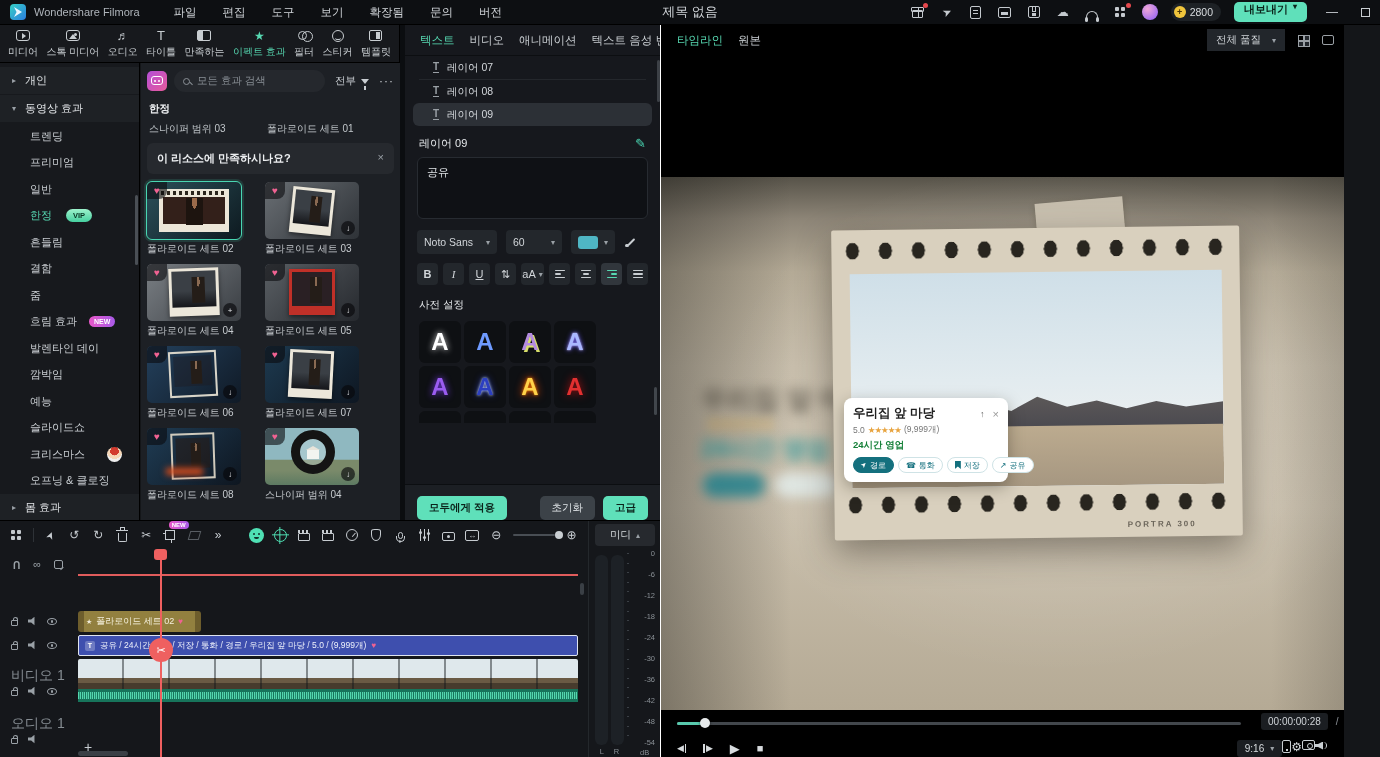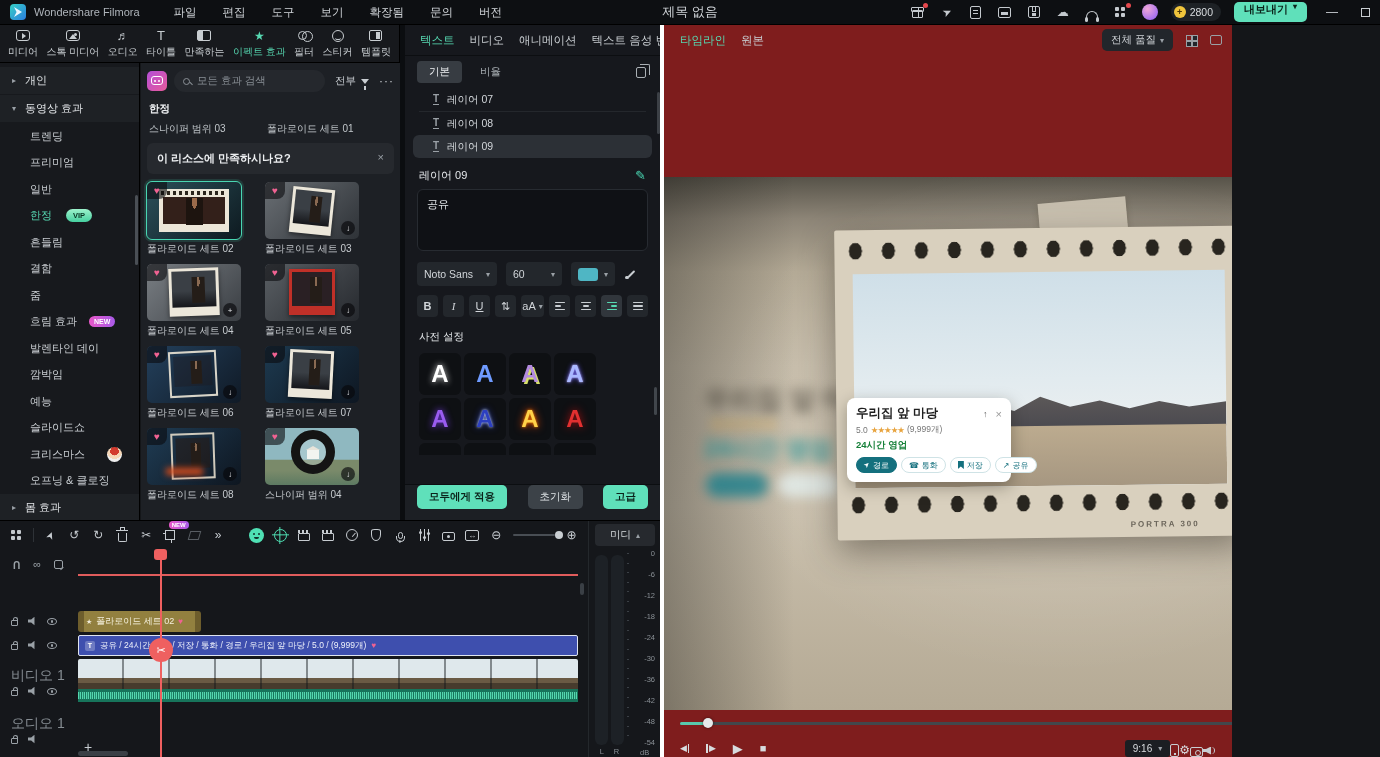--- a/index.html
+++ b/index.html
@@ -164,29 +164,29 @@
 .p1{color:#fff;text-shadow:0 0 6px rgba(255,255,255,.85)}
 .p2{color:#6f9bff}
 .p3{color:#b48be0;text-shadow:2px 2px 0 #d8e06a}
 .p4{color:#aab8ff;text-shadow:0 0 5px #6a5cff,0 0 2px #fff}
 .p5{color:#9a5cf0;text-shadow:0 0 7px #7a3cf0}
 .p6{color:#2c3fc0;text-shadow:0 0 3px #cfe0ff,0 0 7px #2c3fc0}
 .p7{color:#ffd24a;text-shadow:0 0 3px #ff8a00,0 0 9px #ff4a00}
 .p8{color:#e23030;text-shadow:0 0 8px #b01010}
 .p9{color:#8a8f96}.p10{color:#d05a5a}.p11{color:#e8a23c}.p12{color:#d8b84a}
 .ps-scroll{position:absolute;right:3px;top:362px;width:3px;height:28px;background:#41464c;border-radius:2px}
-.tp-bottom{position:absolute;left:0;right:0;bottom:0;height:36px;background:#1c1f24;border-top:1px solid #0c0e11;display:flex;align-items:flex-start;padding:0 12px;gap:20px}
+.tp-bottom{position:absolute;left:0;right:0;bottom:0;height:36px;background:#1c1f24;border-top:1px solid #0c0e11;display:flex;align-items:flex-end;padding:0 12px;gap:8px}
 .btn-mint{background:#5fe0ba;color:#0b241b;border-radius:5px;height:24px;display:flex;align-items:center;padding:0 12px;font-size:10.5px;font-weight:bold;cursor:pointer}
 .btn-grey{background:#3c4248;color:#dfe3e6;border-radius:5px;height:24px;display:flex;align-items:center;padding:0 12px;font-size:10.5px;cursor:pointer}
 .ml-auto{margin-left:auto}
 
-#preview{position:absolute;left:660px;top:25px;width:572px;height:732px;background:#7f1d1d;overflow:hidden;border-left:4px solid #ffffff}
+#preview{position:absolute;left:660px;top:25px;width:684px;height:732px;background:#000000;overflow:hidden;border-left:1px solid #ffffff}
 .pv-tabs{height:30px;display:flex;align-items:center;gap:15px;padding:0 16px;font-size:11.5px;color:#c9ced2;position:relative}
 .pv-right{position:absolute;right:10px;top:4px;display:flex;align-items:center;gap:13px}
-.qual-pill{height:22px;background:#22262b;border-radius:5px;display:flex;align-items:center;gap:4px;padding:0 9px;font-size:10.5px;color:#cfd3d7;cursor:pointer}
+.qual-pill{height:22px;background:#22262b;border-radius:0;display:flex;align-items:center;gap:11px;padding:0 9px;font-size:10.5px;color:#cfd3d7;cursor:pointer}
 .ic-grid9{width:11px;height:11px;position:relative;cursor:pointer}
 .ic-grid9::before{content:"";position:absolute;left:0;top:0;width:4px;height:4px;border:1px solid #9aa0a5;box-shadow:6px 0 0 -1px #22262b,6px 0 #9aa0a5,0 6px 0 -1px #22262b,0 6px #9aa0a5,6px 6px 0 -1px #22262b,6px 6px #9aa0a5}
 .ic-panel{width:12px;height:10px;border:1.2px solid #9aa0a5;border-radius:2px;cursor:pointer}
 .canvas{position:absolute;left:0;top:152px;width:720px;height:533px;background:linear-gradient(180deg,#575349 0,#8d8577 42px,#b3a995 95px,#c4baa7 190px,#c9bfac 330px,#b5aa95 100%);overflow:hidden}
 .can-light{position:absolute;inset:0;background:radial-gradient(ellipse at 55% 45%,rgba(255,255,255,.22),transparent 62%)}
 .can-vig{position:absolute;inset:0;background:linear-gradient(90deg,rgba(18,18,16,.35),transparent 130px),linear-gradient(270deg,rgba(18,18,16,.25),transparent 110px)}
 .film{position:absolute;left:172px;top:51px;width:408px;height:310px;background:#d9d0be;border-radius:2px;box-shadow:0 12px 34px rgba(40,34,24,.45);transform:rotate(-.7deg)}
 .sprockets{position:absolute;left:14px;right:14px;height:18px;background:radial-gradient(7px 9px at 7px 50%,#28251f 92%,transparent 95%);background-size:33px 18px;background-repeat:repeat-x}
 .sp-top{top:12px}.sp-bot{top:266px}
 .photo{position:absolute;left:18px;right:18px;top:44px;height:214px;background:linear-gradient(180deg,#cfdfe8,#e2ebef 50%,#e9eef0 68%);overflow:hidden}
@@ -222,21 +222,21 @@
 .tc{position:absolute;left:600px;top:688px;display:flex;align-items:center;gap:8px;font-size:10px;color:#cfd3d7;white-space:nowrap}
 .tc-pill{background:#1b1e22;border-radius:3px;padding:3px 7px}
 .tc-sep{color:#8a9096}
 .tc-total{color:#9aa0a6}
 .pv-ctrl{position:absolute;left:0;right:0;top:712px;height:22px;display:flex;align-items:center;padding:0 16px;gap:17px;color:#d7dbde}
 .stepg{display:flex;align-items:center;gap:1px;cursor:pointer}
 .stepg .tri{font-size:9px}
 .stepbar{width:1.5px;height:9px;background:currentColor}
 .pv-play{font-size:13px;cursor:pointer}
 .pv-stop{font-size:11px;cursor:pointer}
-.pv-ctrl-right{margin-left:auto;display:flex;align-items:flex-end;}
+.pv-ctrl-right{margin-left:auto;display:flex;align-items:flex-start;}
 .asp-pill{background:#1b1e22;border-radius:3px;padding:3px 8px;display:flex;align-items:center;gap:6px;font-size:10px;cursor:pointer}
 .ic-device{width:9px;height:13px;border:1.2px solid #c9ced2;border-radius:2px;position:relative;cursor:pointer}
 .ic-device::after{content:"";position:absolute;left:2.5px;bottom:1px;width:2px;height:1.4px;background:#c9ced2}
 .ic-gear{font-size:12px;cursor:pointer}
 .ic-camera{width:13px;height:10px;border:1.2px solid #c9ced2;border-radius:2px;position:relative;cursor:pointer}
 .ic-camera::before{content:"";position:absolute;left:4px;top:2px;width:4px;height:4px;border:1.2px solid #c9ced2;border-radius:50%}
 .ic-vol{width:13px;height:12px;position:relative;cursor:pointer}
 .ic-vol::before{content:"";position:absolute;left:0;top:2px;width:8px;height:8px;background:#c9ced2;clip-path:polygon(0 30%,38% 30%,100% 0,100% 100%,38% 70%,0 70%)}
 .ic-vol::after{content:"";position:absolute;right:1px;top:2px;width:7px;height:7px;border:1.3px solid #c9ced2;border-left:none;border-top:none;border-bottom:none;border-radius:50%}
 
@@ -586,25 +586,20 @@
   </section>
 
   <div id="tp-divider"></div>
   <section id="textpanel">
     <div class="tp-tabs">
       <span class="tp-tab active">텍스트</span>
       <span class="tp-tab">비디오</span>
       <span class="tp-tab">애니메이션</span>
       <span class="tp-tab">텍스트 음성 변환</span>
     </div>
-    <div class="tp-subrow">
-      <span class="pill-basic">기본</span>
-      <span class="sub-ratio">비율</span>
-      <span class="ic-copy"></span>
-    </div>
     <div class="layers">
       <div class="layer-row">
           <span class="tico">T</span>
           <span>레이어 07</span>
         </div>
       <div class="hr"></div>
       <div class="layer-row">
           <span class="tico">T</span>
           <span>레이어 08</span>
         </div>

